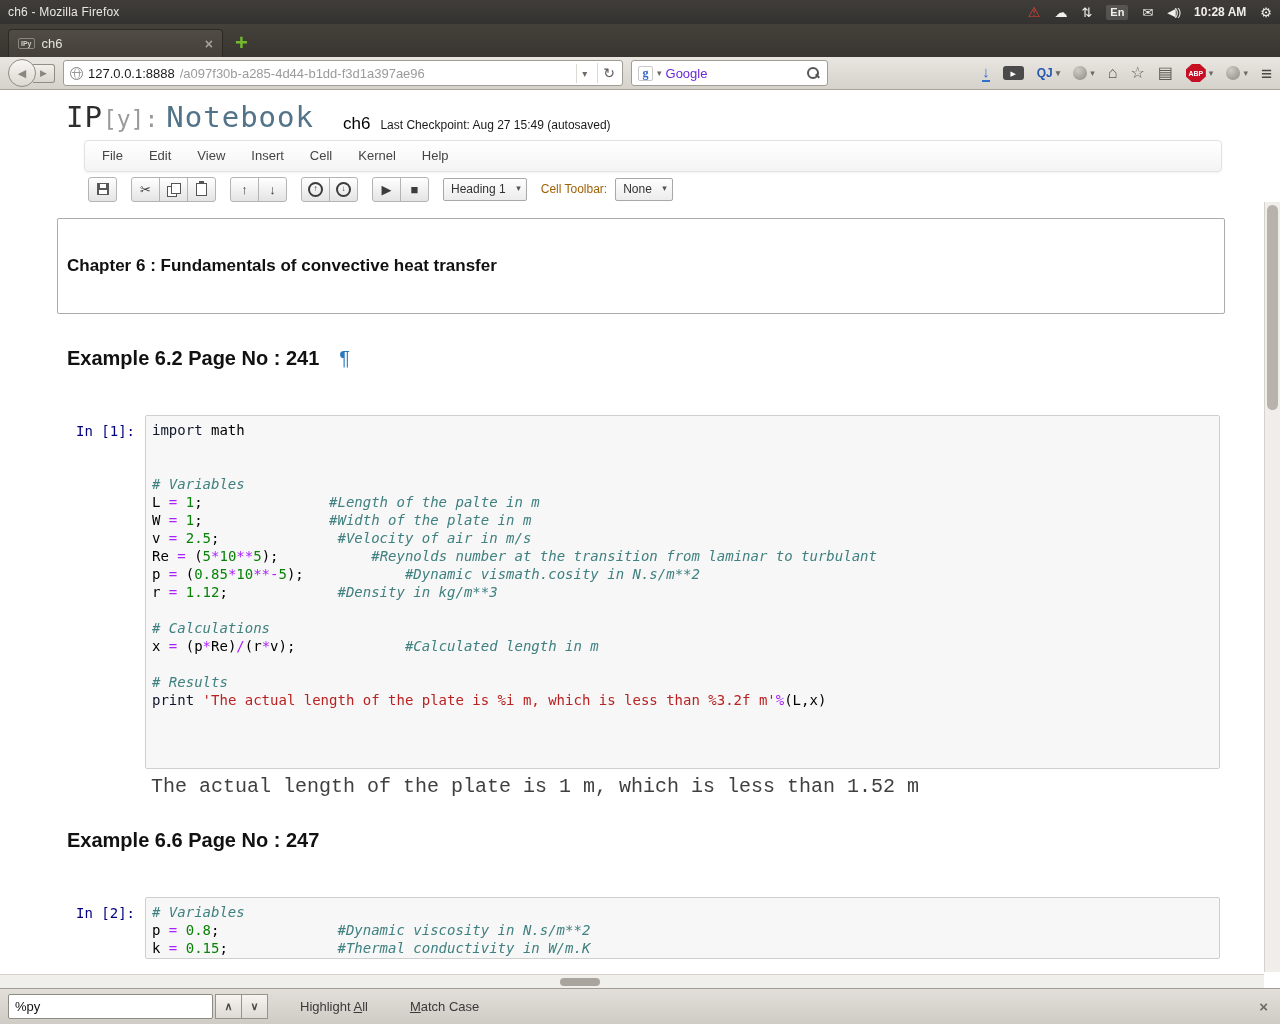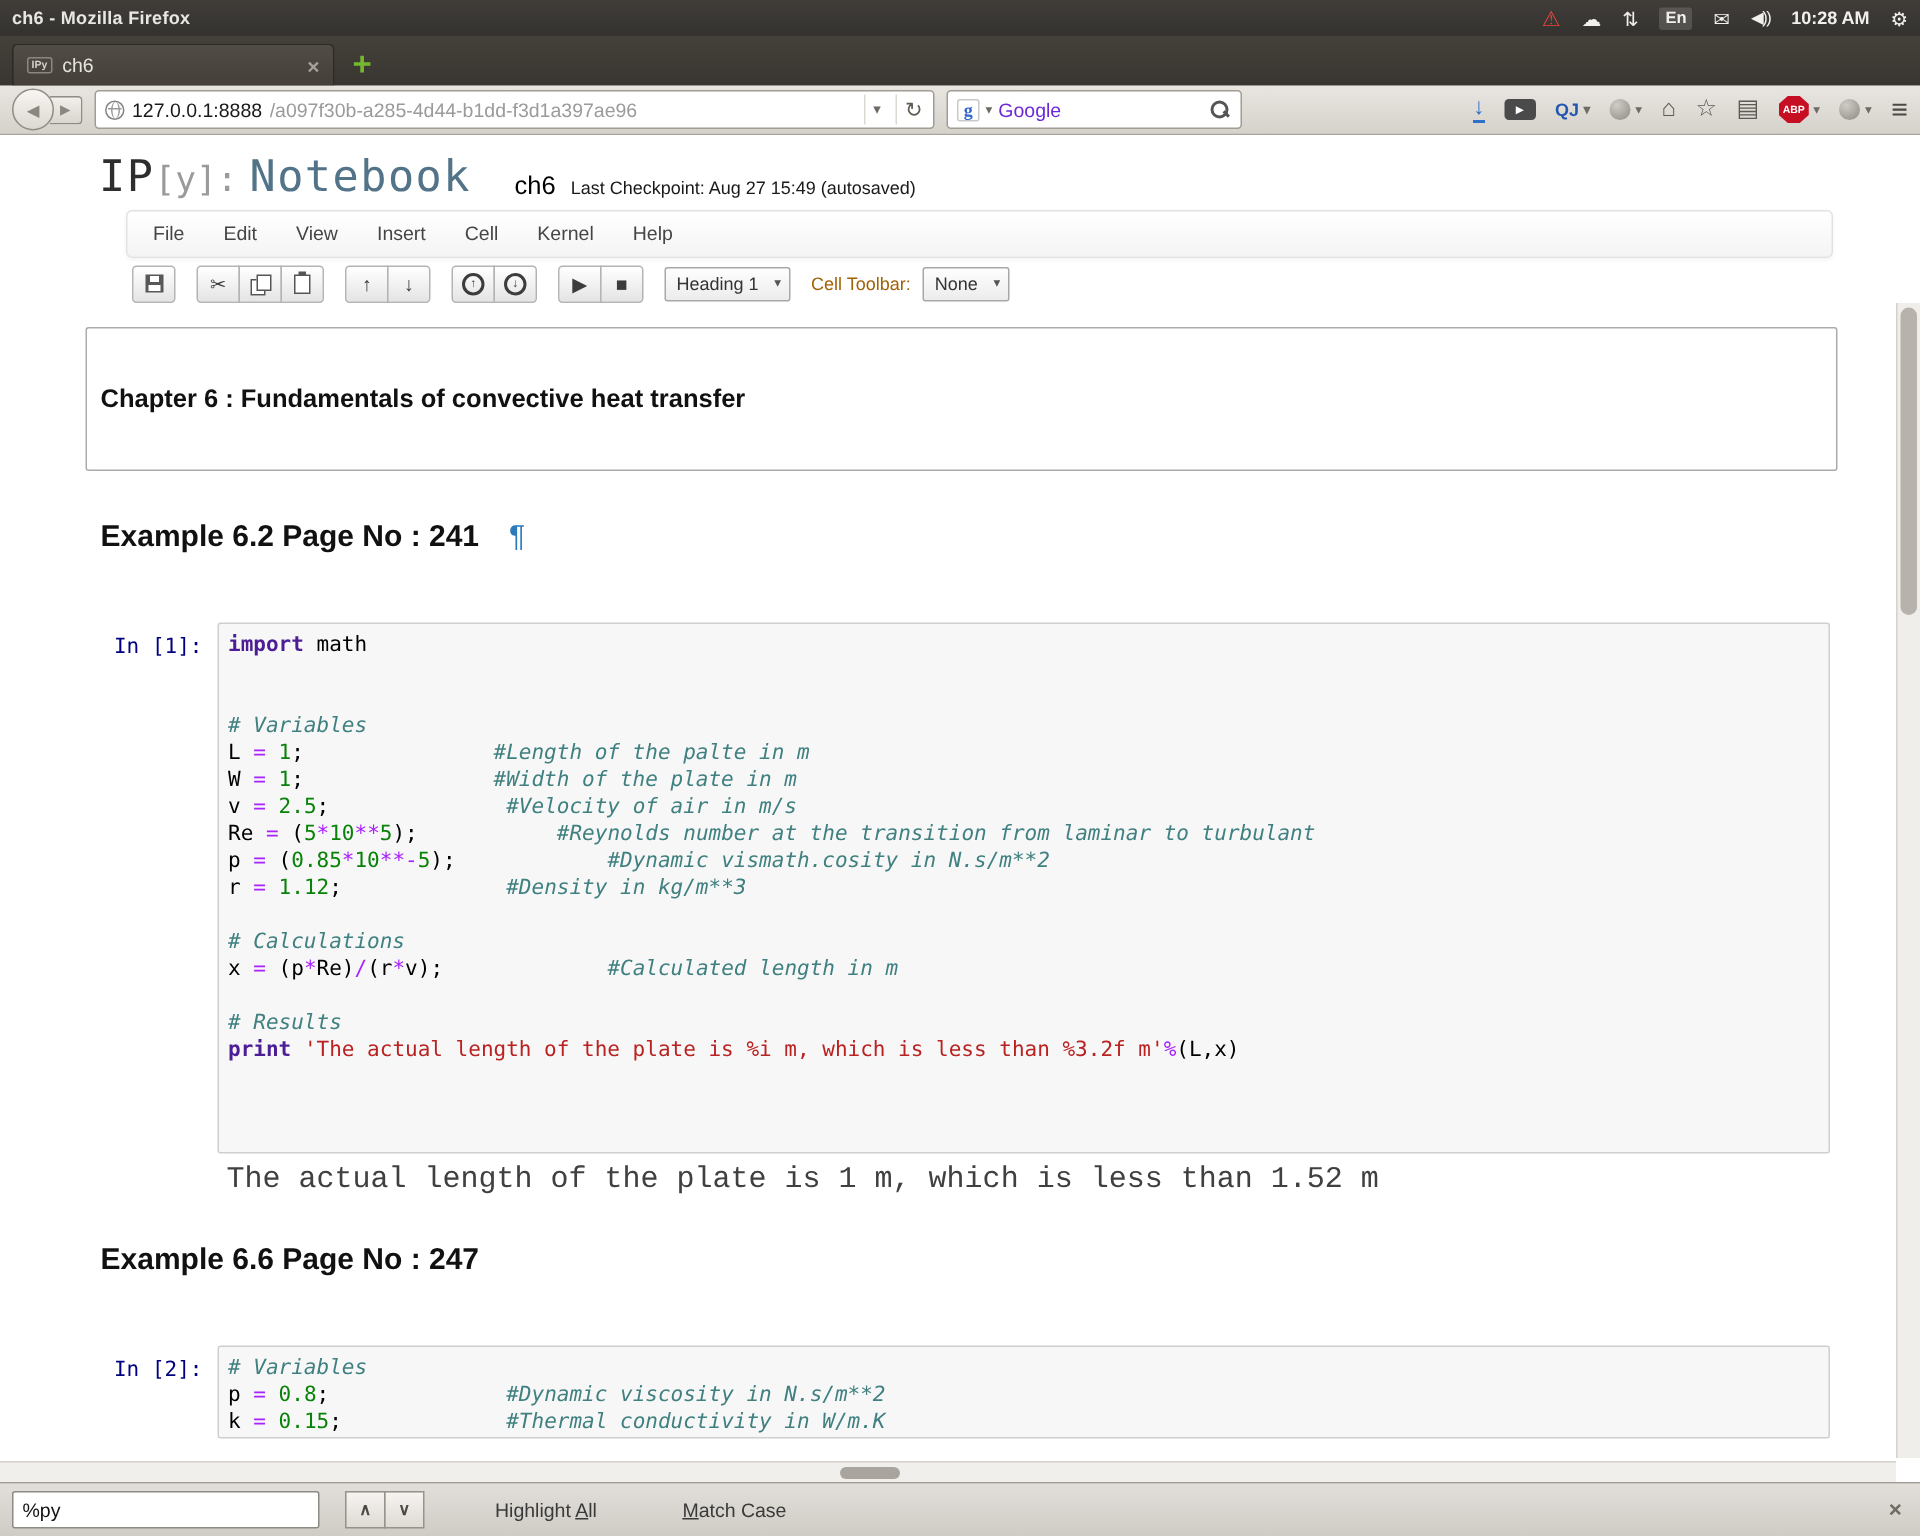--- a/index.html
+++ b/index.html
@@ -1,21 +1,21 @@
 <!DOCTYPE html>
 <html><head>
 <meta charset="utf-8">
 <style>
 *{box-sizing:border-box;margin:0;padding:0}
 html,body{width:1280px;height:1024px;overflow:hidden}
 body{position:relative;background:#fff;font-family:"Liberation Sans",sans-serif}
 
 
 .ubar{position:absolute;top:0;left:0;right:0;height:24px;background:linear-gradient(#403d39,#343230);color:#e9e7e3;display:flex;align-items:center;justify-content:space-between;padding:0 8px;z-index:20}
-.utitle{font-weight:bold;font-size:12px;letter-spacing:.2px}
+.utitle{font-weight:normal;font-size:12px;letter-spacing:.2px}
 .utray{display:flex;align-items:center;gap:14px}
 .ti{font-size:13px;color:#f2f0ec;line-height:1}
 .ti.warn{color:#e8433a;font-size:14px}
 .ti.kb{font-size:11px;font-weight:bold;background:rgba(255,255,255,.14);border-radius:2px;padding:2px 4px}
 .ti.vol{letter-spacing:-1px;font-size:11px}
 .ti.clock{font-size:12px;font-weight:bold}
 
 
 .tabbar{position:absolute;top:24px;left:0;right:0;height:33px;background:linear-gradient(#44413b,#393631);display:flex;align-items:flex-end;padding-left:8px;z-index:19}
 .tab{height:28px;width:215px;background:linear-gradient(#514d46,#443f39);border:1px solid #2c2a26;border-bottom:none;border-radius:4px 4px 0 0;display:flex;align-items:center;padding:0 9px;gap:7px}
@@ -97,35 +97,35 @@
 .h2t{font-size:20px;line-height:24px;font-weight:bold;color:#111}
 .anchor{color:#2a7bbd;font-weight:normal;margin-left:20px;font-size:20px}
 .cell-code{margin-top:45px}
 .coderow{display:flex}
 .prompt{flex:0 0 88px;text-align:right;padding:8px 10px 0 0;font-family:"DejaVu Sans Mono",monospace;font-size:14px;color:#000080;white-space:nowrap}
 .codebox{flex:1;margin-right:5px;background:#f7f7f7;border:1px solid #cfcfcf;border-radius:2px;padding:5px 6px;overflow:hidden}
 .cline{font-family:"DejaVu Sans Mono",monospace;font-size:14px;line-height:18px;height:18px;white-space:pre}
 .clipped .codebox{height:62px}
 .outrow{display:flex;margin-top:9px}
 .outtext{flex:1;font-family:Liberation Mono, monospace;font-size:20px;line-height:18px;color:#404040;padding-left:6px}
-.tk-kw{color:#4c1d95;font-weight:bold}
+.tk-kw{color:#0f172a;font-weight:normal}
 .tk-nm{color:#088208}
 .tk-cm{color:#408080;font-style:italic}
 .tk-op{color:#AA22FF}
 .tk-st{color:#BA2121}
 .tk-pl{color:#000}
 
 
 .vscroll{position:absolute;right:0;top:112px;bottom:16px;width:16px;background:#f0eeea;border-left:1px solid #d5d1cb;z-index:6}
 .vthumb{position:absolute;left:2px;right:2px;top:3px;height:205px;background:#b7b3ac;border-radius:7px}
 .hscroll{position:absolute;left:0;right:16px;bottom:0;height:14px;background:#f1efeb;border-top:1px solid #d5d1cb;z-index:6}
 .hthumb{position:absolute;left:560px;width:40px;top:3px;height:8px;background:#a9a59e;border-radius:4px}
 
 
-.findbar{position:absolute;left:0;right:0;bottom:0;height:36px;background:linear-gradient(#e2dfda,#cfcbc5);border-top:1px solid #a09c95;display:flex;align-items:center;padding:0 8px;gap:15px;z-index:21}
+.findbar{position:absolute;left:0;right:0;bottom:0;height:36px;background:linear-gradient(#e2dfda,#cfcbc5);border-top:1px solid #a09c95;display:flex;align-items:center;padding:0 8px;gap:0;z-index:21}
 .findinput{width:205px;height:25px;border:1px solid #8e8a84;border-radius:2px;background:#fff;font-family:"Liberation Sans",sans-serif;font-size:13px;color:#111;padding:0 6px;outline:none}
 .findnav{display:flex;margin-left:2px}
 .fbtn{width:27px;height:25px;border:1px solid #97928a;background:linear-gradient(#f6f4f1,#dedad4);display:flex;align-items:center;justify-content:center;font-size:11px;font-weight:bold;color:#4c4844}
 .fbtn+.fbtn{margin-left:-1px}
 .ftext{font-size:13px;color:#3a3a3a;padding:5px 10px;margin-left:22px}
 .ftext .ul{text-decoration:underline}
 .findclose{position:absolute;right:12px;top:9px;font-size:15px;font-weight:bold;color:#6e6a64}
 </style>
 </head>
 <body>

